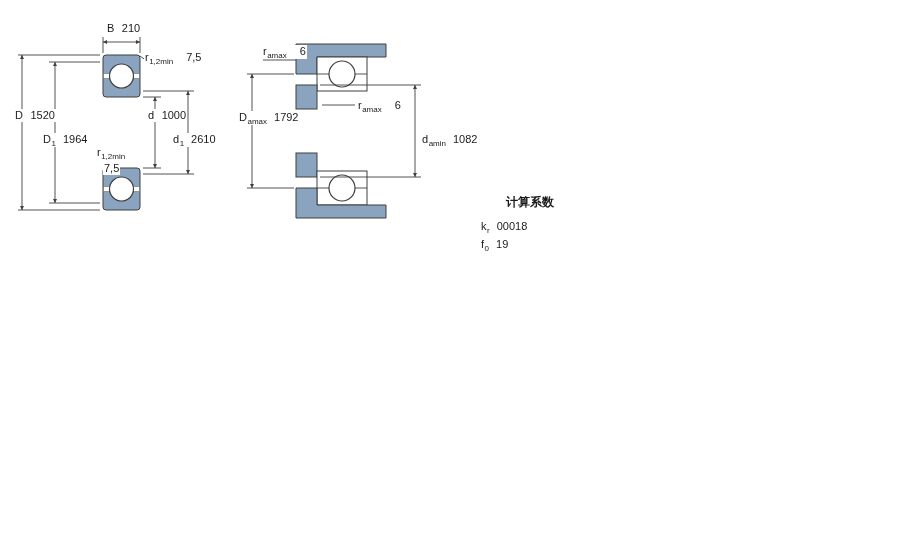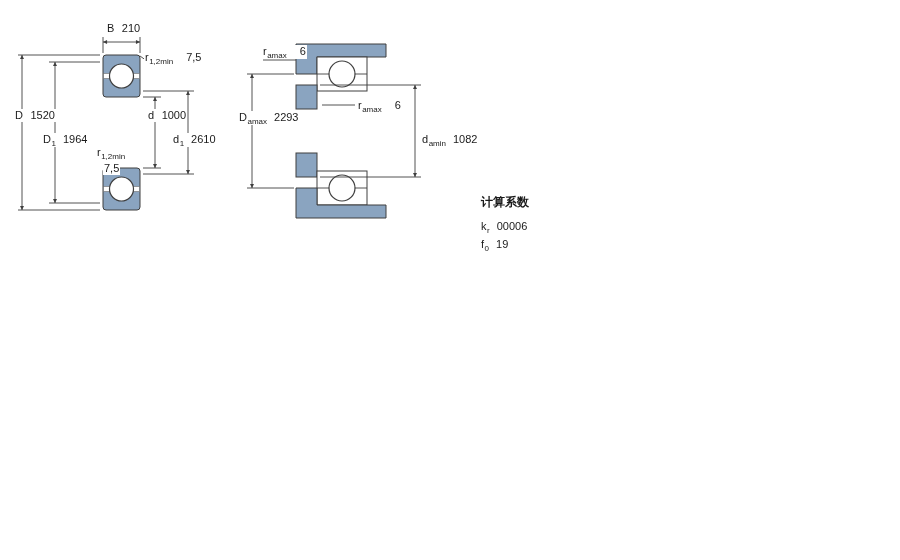--- a/index.html
+++ b/index.html
@@ -163,43 +163,43 @@
 
   <div class="lbl" style="left:262px; top:45px;">
     <span>r</span>
     <span class="sub">amax</span>
     <span class="val val-lg">6</span>
   </div>
 
   <div class="lbl" style="left:238px; top:111px;">
     <span>D</span>
     <span class="sub">amax</span>
-    <span class="val">2293</span>
+    <span class="val">1792</span>
   </div>
 
   <div class="lbl" style="left:357px; top:99px;">
     <span>r</span>
     <span class="sub">amax</span>
     <span class="val val-lg">6</span>
   </div>
 
   <div class="lbl" style="left:421px; top:133px;">
     <span>d</span>
     <span class="sub">amin</span>
     <span class="val">1082</span>
   </div>
 
-  <div class="lbl calc-title" style="left:480px; top:196px;">
+  <div class="lbl calc-title" style="left:505px; top:196px;">
     <span>计算系数</span>
   </div>
 
   <div class="lbl" style="left:480px; top:220px;">
     <span>k</span>
     <span class="sub">r</span>
-    <span class="val">00006</span>
+    <span class="val">00018</span>
   </div>
 
   <div class="lbl" style="left:480px; top:238px;">
     <span>f</span>
     <span class="sub">0</span>
     <span class="val">19</span>
   </div>
 
 </div>
 

